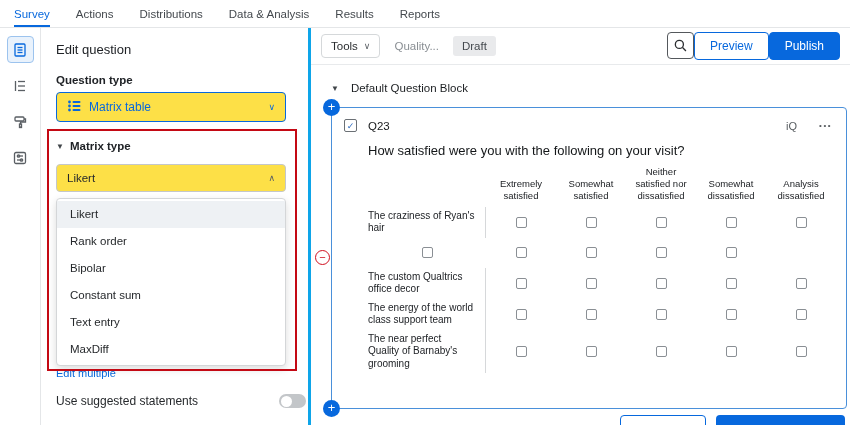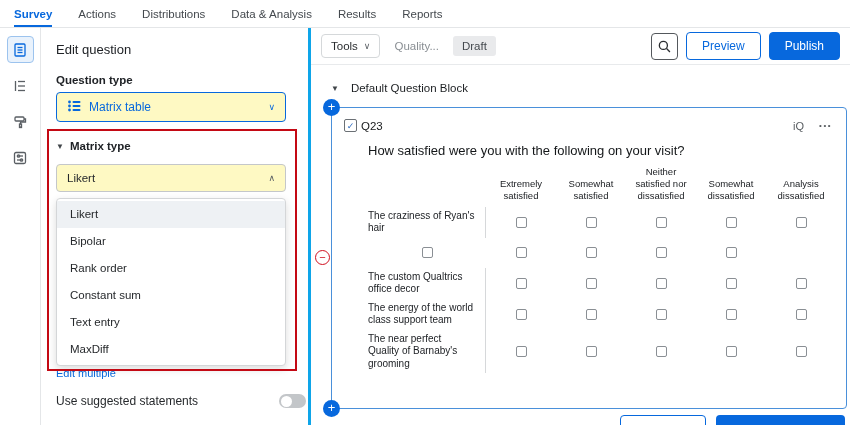--- a/index.html
+++ b/index.html
@@ -3,39 +3,39 @@
 <meta charset="utf-8">
 <style>
   * { margin:0; padding:0; box-sizing:border-box; }
   body { font-family:"Liberation Sans", sans-serif; background:#fff; }
   .app { position:relative; width:850px; height:425px; background:#fff; overflow:hidden; }
 
   
   .topnav { height:28px; display:flex; align-items:stretch; gap:26px; padding-left:14px;
             border-bottom:1px solid #e4e6e8; background:#fff; }
   .tab { font-size:11.5px; color:#44494e; display:flex; align-items:center; cursor:pointer; position:relative; }
-  .tab.active { color:#0768dd; font-weight:bold; }
+  .tab.active { color:#0768dd; font-weight:normal; }
   .tab.active::after { content:""; position:absolute; left:0; right:0; bottom:0; height:2px; background:#0768dd; }
 
   .body { display:flex; height:397px; }
 
   
   .rail { width:41px; border-right:1px solid #e4e6e8; padding-top:8px; display:flex;
           flex-direction:column; align-items:center; gap:9px; background:#fff; }
   .railbtn { width:27px; height:27px; border:1px solid transparent; border-radius:4px;
              display:flex; align-items:center; justify-content:center; background:#fff; cursor:pointer; }
   .railbtn.active { background:#e9f2fc; border-color:#9cc3ee; }
   .railbtn svg { stroke:#5a5f64; fill:none; stroke-width:1.3; }
   .railbtn.active svg { stroke:#0768dd; }
 
   
   .panel { width:270px; border-right:3px solid #0ea5e9; position:relative; background:#fff; }
   .panel-title { position:absolute; top:14px; left:15px; font-size:13px; color:#202327; }
   .qt-label { position:absolute; top:46px; left:15px; font-size:11.5px; font-weight:bold; color:#202327; }
-  .select { position:absolute; left:15px; width:230px; border-radius:4px; background:#fef9c3;
+  .select { position:absolute; left:15px; width:230px; border-radius:4px; background:#fde047;
             display:flex; align-items:center; padding:0 10px; cursor:pointer; }
   .qt-select { top:64px; height:30px; border:1px solid #0768dd; color:#0768dd; font-size:12px; gap:8px; }
   .qt-select .chev { margin-left:auto; color:#0768dd; }
   .mt-head { position:absolute; top:112px; left:15px; font-size:11.5px; font-weight:bold; color:#202327;
              display:flex; gap:6px; align-items:center; cursor:pointer; }
   .mt-head .caret { font-size:8px; color:#41464a; }
   .mt-select { top:136px; height:28px; border:1px solid #c4c7ca; color:#26292c; font-size:11.5px; }
   .mt-select .chev { margin-left:auto; color:#5a5f64; }
   .chev { font-size:9px; }
   .listbox { position:absolute; top:170px; left:15px; width:230px; background:#fff;
@@ -55,21 +55,21 @@
   
   .main { flex:1; position:relative; background:#fff; }
   .toolbar { height:37px; display:flex; align-items:center; gap:14px; padding:0 10px;
              border-bottom:1px solid #e8eaec; }
   .toolsbtn { display:flex; align-items:center; gap:6px; font-size:11.5px; color:#2a2d30;
               background:#fff; border:1px solid #d5d8da; border-radius:4px; padding:5px 9px; cursor:pointer;
               font-family:"Liberation Sans", sans-serif; }
   .toolsbtn .chev { color:#5a5f64; }
   .saving { font-size:11.5px; color:#8a8f94; }
   .draft { font-size:11.5px; color:#44494e; background:#e9eaec; border-radius:3px; padding:4px 9px; }
-  .tb-right { margin-left:auto; display:flex; align-items:flex-end; gap:8px; }
+  .tb-right { margin-left:auto; display:flex; align-items:flex-start; }
   .searchbtn { width:27px; height:27px; background:#fff; border:1px solid #54585c; border-radius:4px;
                display:flex; align-items:center; justify-content:center; cursor:pointer; }
   .btn { font-size:12px; border-radius:4px; padding:6px 15px; cursor:pointer;
          font-family:"Liberation Sans", sans-serif; }
   .btn.preview { background:#fff; border:1px solid #0768dd; color:#0768dd; }
   .btn.publish { background:#0768dd; border:1px solid #0768dd; color:#fff; }
 
   .content { padding:16px 0 0 20px; }
   .blockhead { display:flex; align-items:center; gap:12px; height:14px; margin-bottom:12px; }
   .blockhead .caret { font-size:8px; color:#41464a; cursor:pointer; }
@@ -79,22 +79,22 @@
            border:1px solid #4a90da; border-radius:4px; }
   .addbtn { position:absolute; left:-9px; width:17px; height:17px; border-radius:50%;
             background:#0768dd; color:#fff; font-size:13px; line-height:16px; text-align:center; cursor:pointer; z-index:3; }
   .addbtn.top { top:-9px; } .addbtn.bottom { bottom:-9px; }
   .removebtn { position:absolute; left:-17px; top:calc(50% - 8px); width:15px; height:15px; border-radius:50%;
                background:#fff; border:1.5px solid #d01020; color:#d01020; font-size:11px; line-height:12px;
                text-align:center; cursor:pointer; z-index:3; }
   .qhead { display:flex; align-items:center; padding:11px 14px 0 12px; }
   .qcheck { width:13px; height:13px; border:1.5px solid #6b7075; border-radius:2px; background:#fff;
             font-size:9px; color:#2f6bbf; display:flex; align-items:center; justify-content:center; cursor:pointer; }
-  .qid { margin-left:4px; font-size:11.5px; color:#17191b; }
-  .qtools { margin-left:auto; display:flex; align-items:center; gap:15px; color:#585d61;text-align:center; }
+  .qid { margin-left:11px; font-size:11.5px; color:#17191b; }
+  .qtools { margin-left:auto; display:flex; align-items:center; gap:22px; color:#585d61;text-align:center; }
   .iq { font-size:11px; cursor:pointer; }
   .dots { font-size:8px; letter-spacing:1.5px; cursor:pointer; }
   .qtext { margin:11px 14px 2px 36px; font-size:13px; color:#141719; cursor:text; }
 
   .matrix { margin:8px 0 0 36px; }
   .mhead, .mrow { display:grid; grid-template-columns:118px repeat(5, 70px); }
   .mhead { align-items:end; padding-bottom:5px; }
   .mhead .col { text-align:center; font-size:9.5px; line-height:1.25; color:#202327; padding:0 5px; }
   .mrow { min-height:30px; align-items:stretch; }
   .stmt { display:flex; align-items:center; font-size:10px; line-height:1.25; color:#202327;
@@ -181,22 +181,22 @@
         <span>Matrix type</span>
       </div>
 
       <div class="select mt-select">
         <span>Likert</span>
         <span class="chev">∧</span>
       </div>
 
       <div class="listbox">
         <div class="option selected">Likert</div>
+        <div class="option">Rank order</div>
         <div class="option">Bipolar</div>
-        <div class="option">Rank order</div>
         <div class="option">Constant sum</div>
         <div class="option">Text entry</div>
         <div class="option">MaxDiff</div>
       </div>
 
       <span class="edit-multiple">Edit multiple</span>
 
       <div class="toggle-row">
         <span class="tlabel">Use suggested statements</span>
         <span class="toggle">

